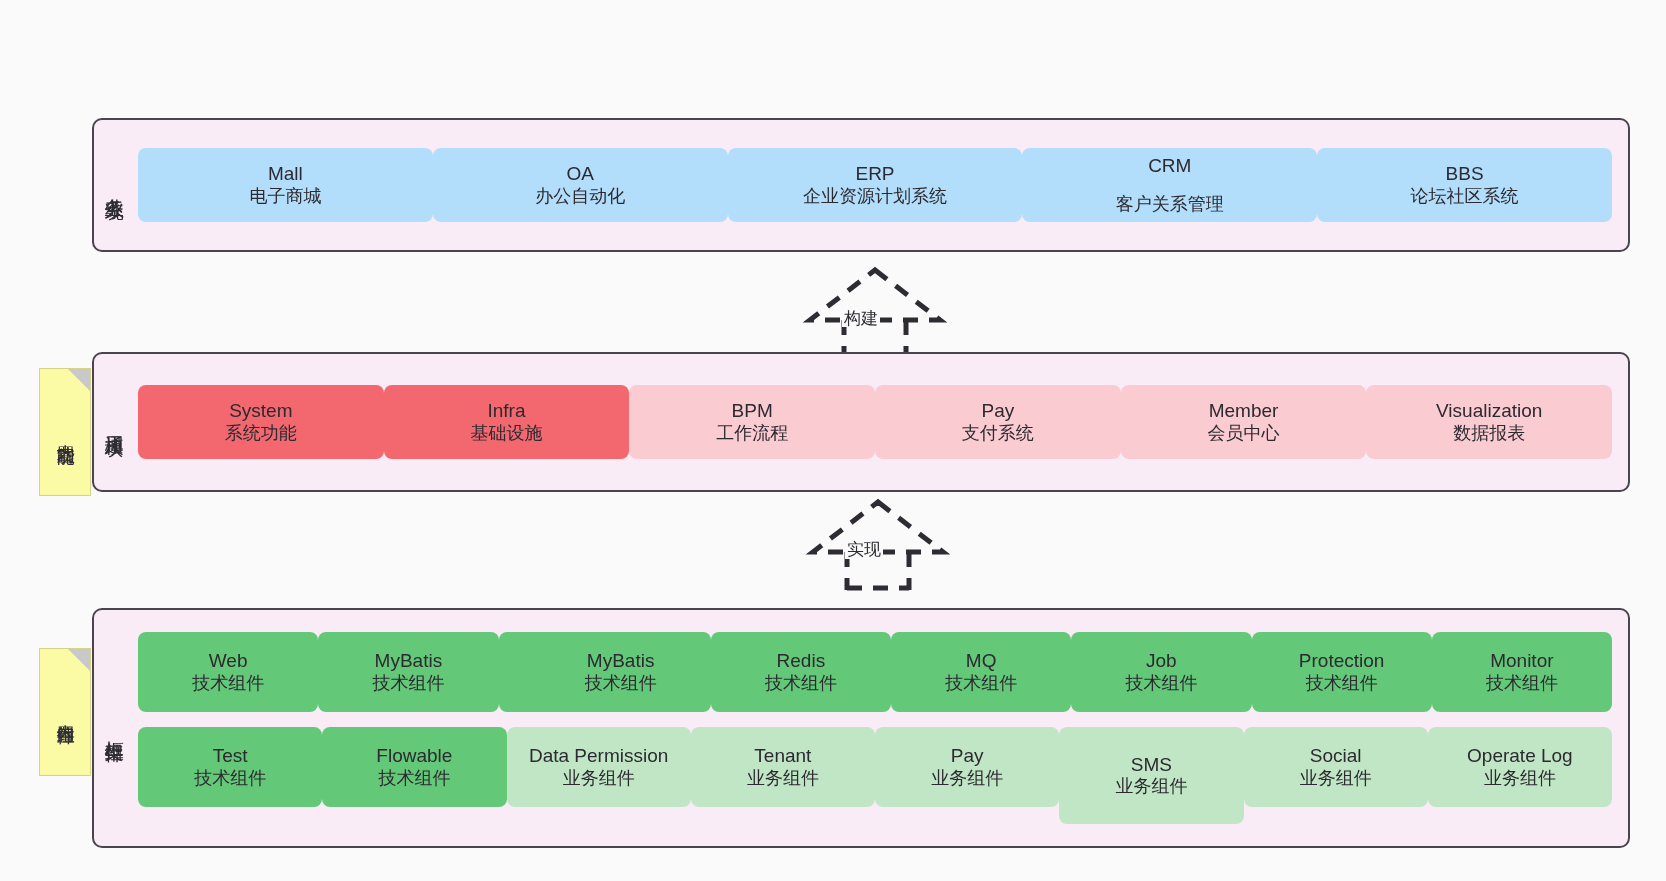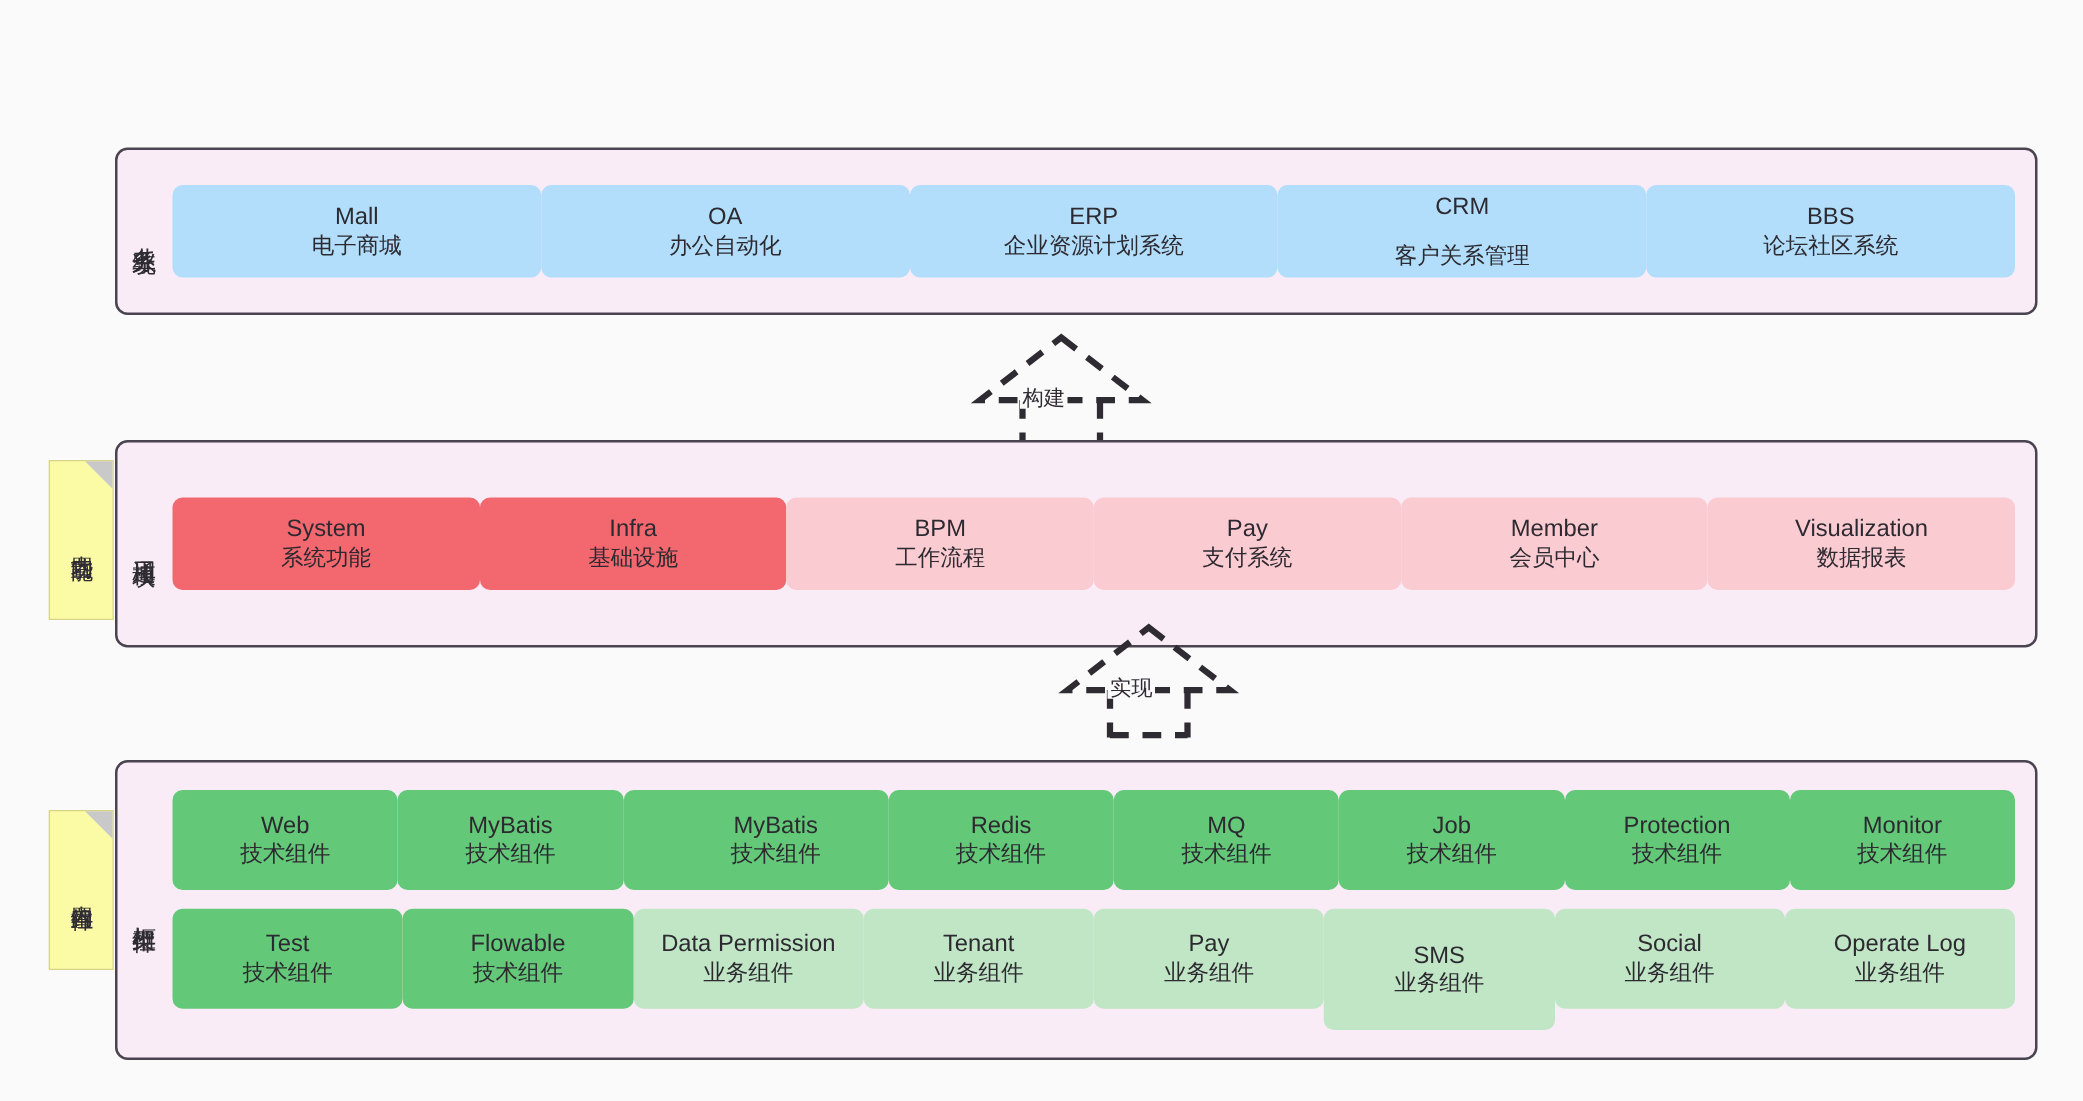--- a/index.html
+++ b/index.html
@@ -138,36 +138,36 @@
             <div class="cn">客户关系管理</div>
           </div>
           <div class="cell c-blue" style="height: 74px;">
             <div class="en">BBS</div>
             <div class="cn">论坛社区系统</div>
           </div>
         </div>
     </div>
   </div>
 
-  <div class="arrow" style="left:776px; top:268px; width:146px; height:90px;">
+  <div class="arrow" style="left:802px; top:268px; width:146px; height:90px;">
     <svg width="146" height="90" viewBox="0 0 146 90">
       <polygon points="73,2 138,52 8,52" fill="none" stroke="#2e2b33" stroke-width="5" stroke-dasharray="15 11" stroke-linecap="butt"></polygon>
       <line x1="42" y1="52" x2="42" y2="90" stroke="#2e2b33" stroke-width="5" stroke-dasharray="15 11"></line>
       <line x1="104" y1="52" x2="104" y2="90" stroke="#2e2b33" stroke-width="5" stroke-dasharray="15 11"></line>
       <line x1="42" y1="88" x2="104" y2="88" stroke="#2e2b33" stroke-width="5" stroke-dasharray="15 11"></line>
     </svg>
     <div class="arrow-label" style="left:40px; top:42px;">构建</div>
   </div>
 
   <div class="sticky" style="left:39px; top:368px; height:128px;">
     <span class="fold"></span>
     <span>内置功能</span>
   </div>
 
-  <div class="layer" id="layer-common" style="left:92px; top:352px; width:1538px; height:166px;">
+  <div class="layer" id="layer-common" style="left:92px; top:352px; width:1538px; height:140px;">
     <div class="layer-title">通用模块</div>
     <div class="layer-body">
       <div class="row" id="row-common-0">
           <div class="cell c-red" style="height: 74px;">
             <div class="en">System</div>
             <div class="cn">系统功能</div>
           </div>
           <div class="cell c-red" style="height: 74px;">
             <div class="en">Infra</div>
             <div class="cn">基础设施</div>
@@ -185,21 +185,21 @@
             <div class="cn">会员中心</div>
           </div>
           <div class="cell c-pink" style="height: 74px;">
             <div class="en">Visualization</div>
             <div class="cn">数据报表</div>
           </div>
         </div>
     </div>
   </div>
 
-  <div class="arrow" style="left:846px; top:500px; width:146px; height:90px;">
+  <div class="arrow" style="left:805px; top:500px; width:146px; height:90px;font-family:Liberation Mono, monospace;">
     <svg width="146" height="90" viewBox="0 0 146 90">
       <polygon points="73,2 138,52 8,52" fill="none" stroke="#2e2b33" stroke-width="5" stroke-dasharray="15 11" stroke-linecap="butt"></polygon>
       <line x1="42" y1="52" x2="42" y2="90" stroke="#2e2b33" stroke-width="5" stroke-dasharray="15 11"></line>
       <line x1="104" y1="52" x2="104" y2="90" stroke="#2e2b33" stroke-width="5" stroke-dasharray="15 11"></line>
       <line x1="42" y1="88" x2="104" y2="88" stroke="#2e2b33" stroke-width="5" stroke-dasharray="15 11"></line>
     </svg>
     <div class="arrow-label" style="left:40px; top:42px;">实现</div>
   </div>
 
   <div class="sticky" style="left:39px; top:648px; height:128px;">

